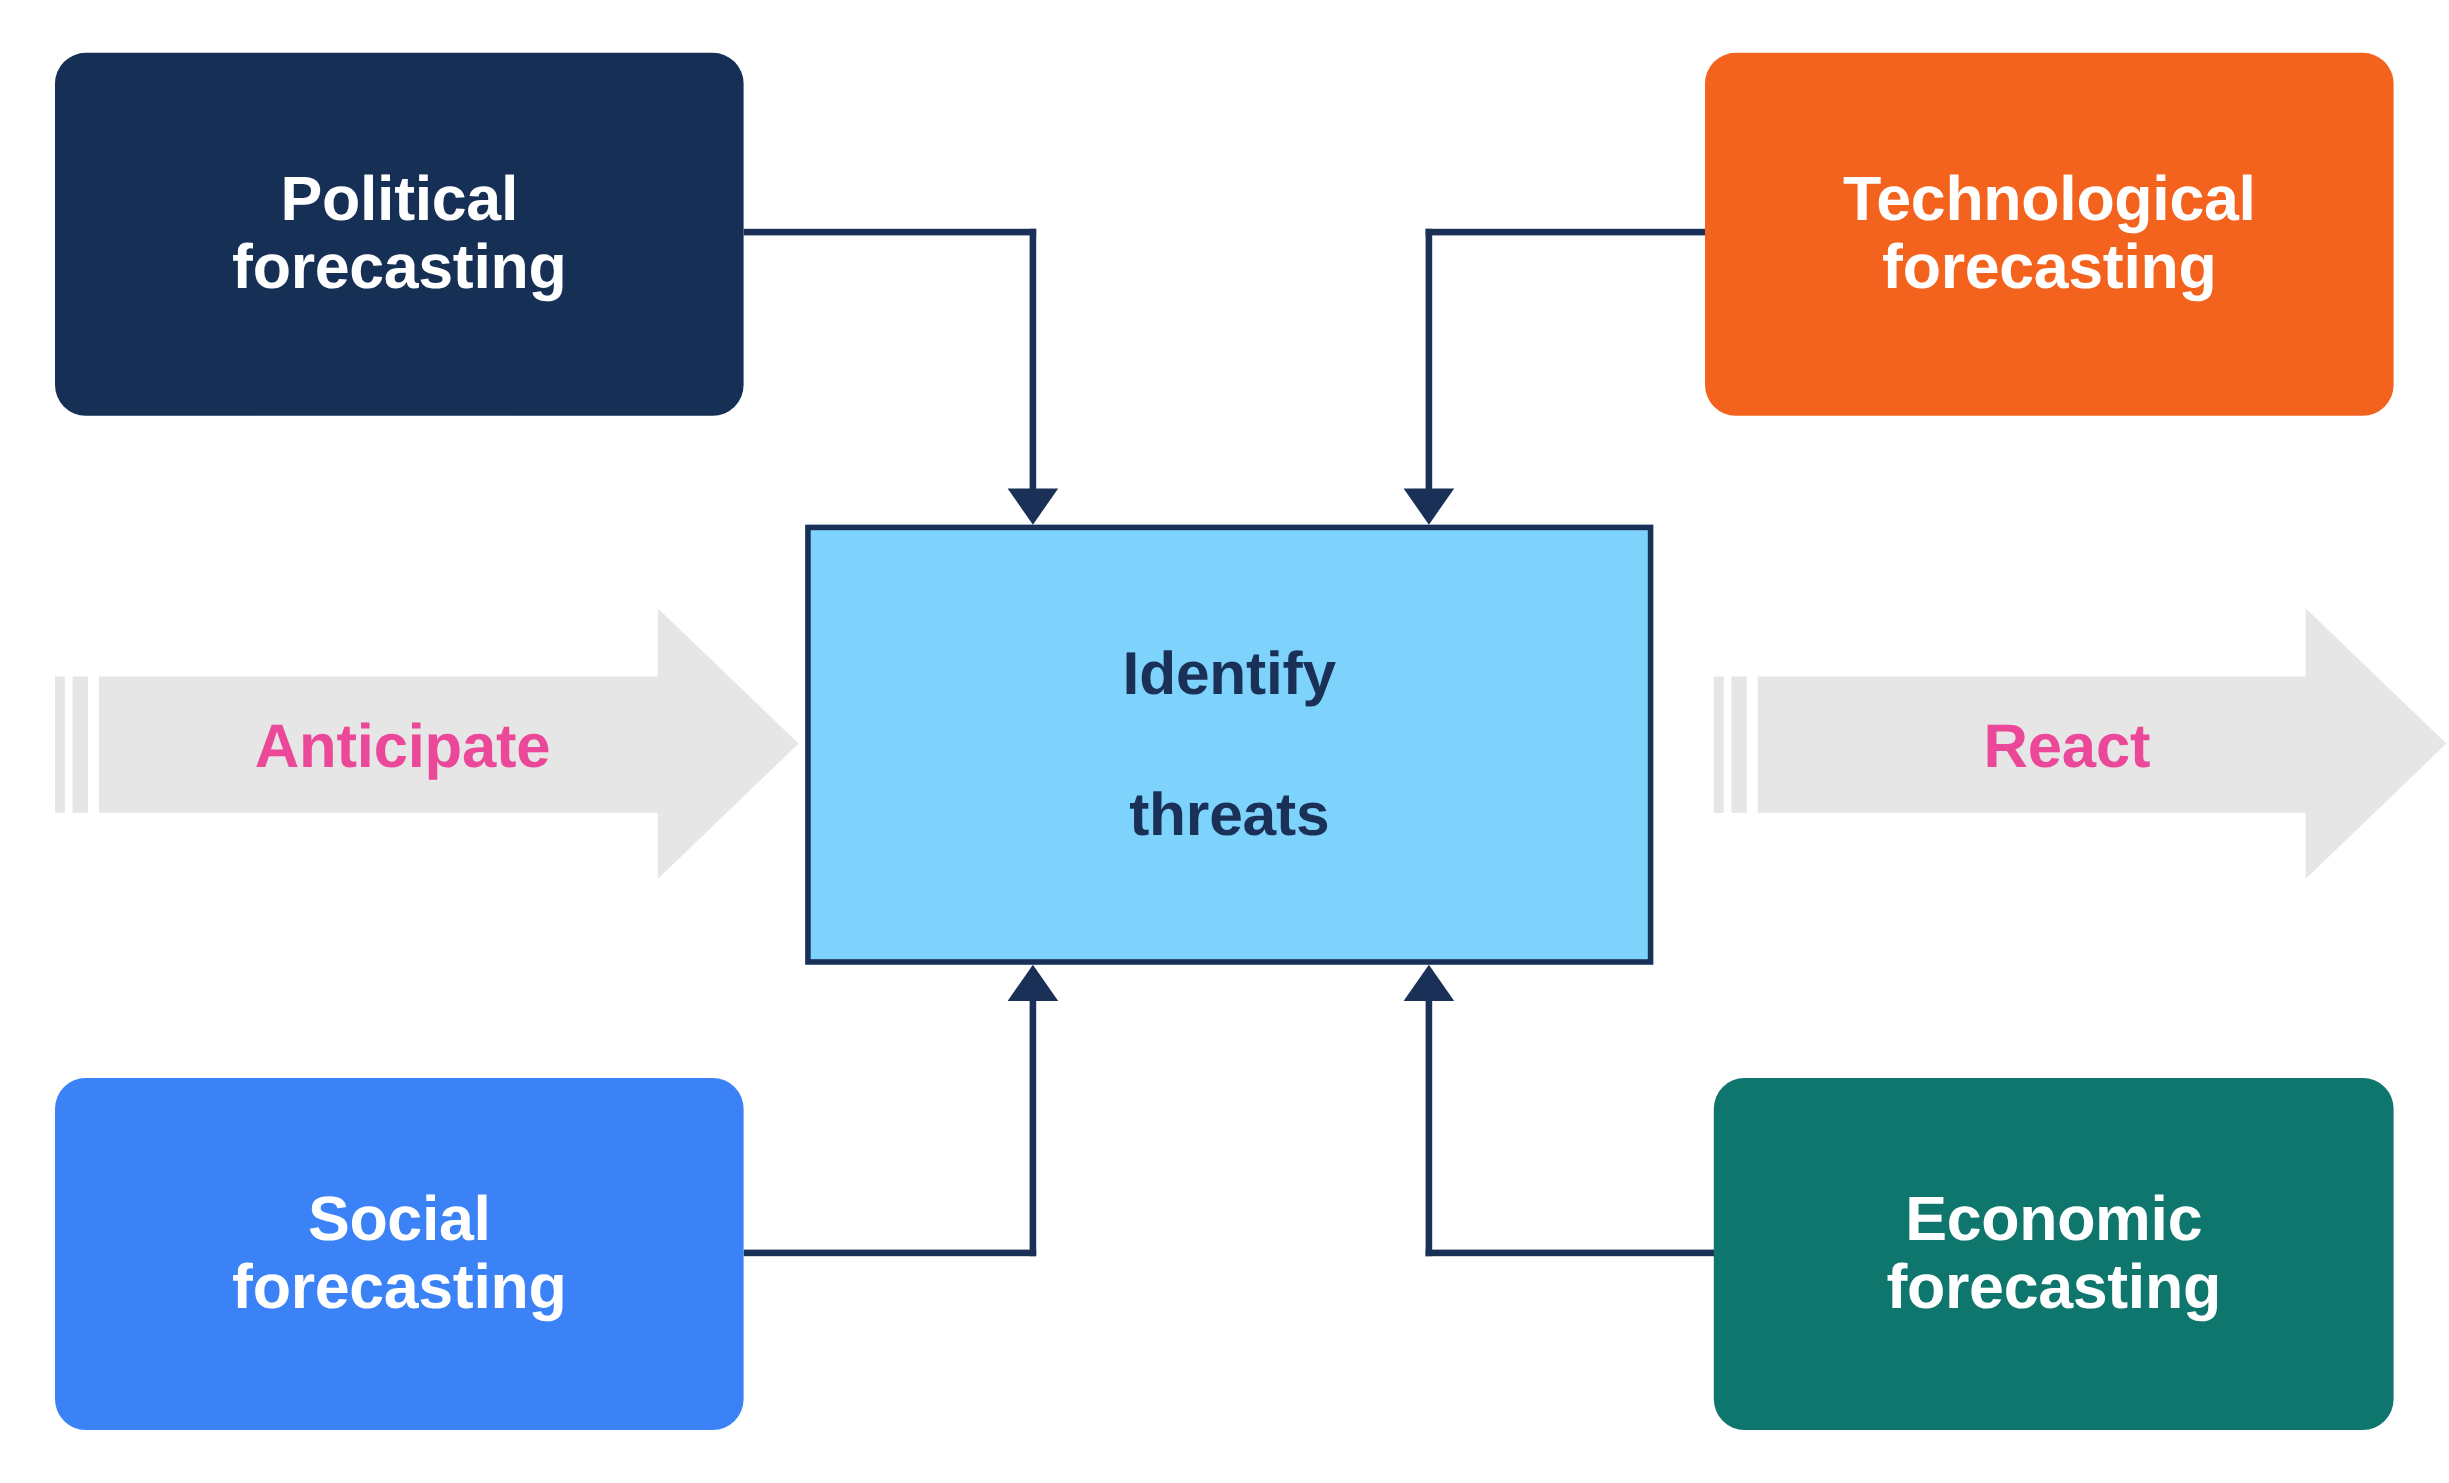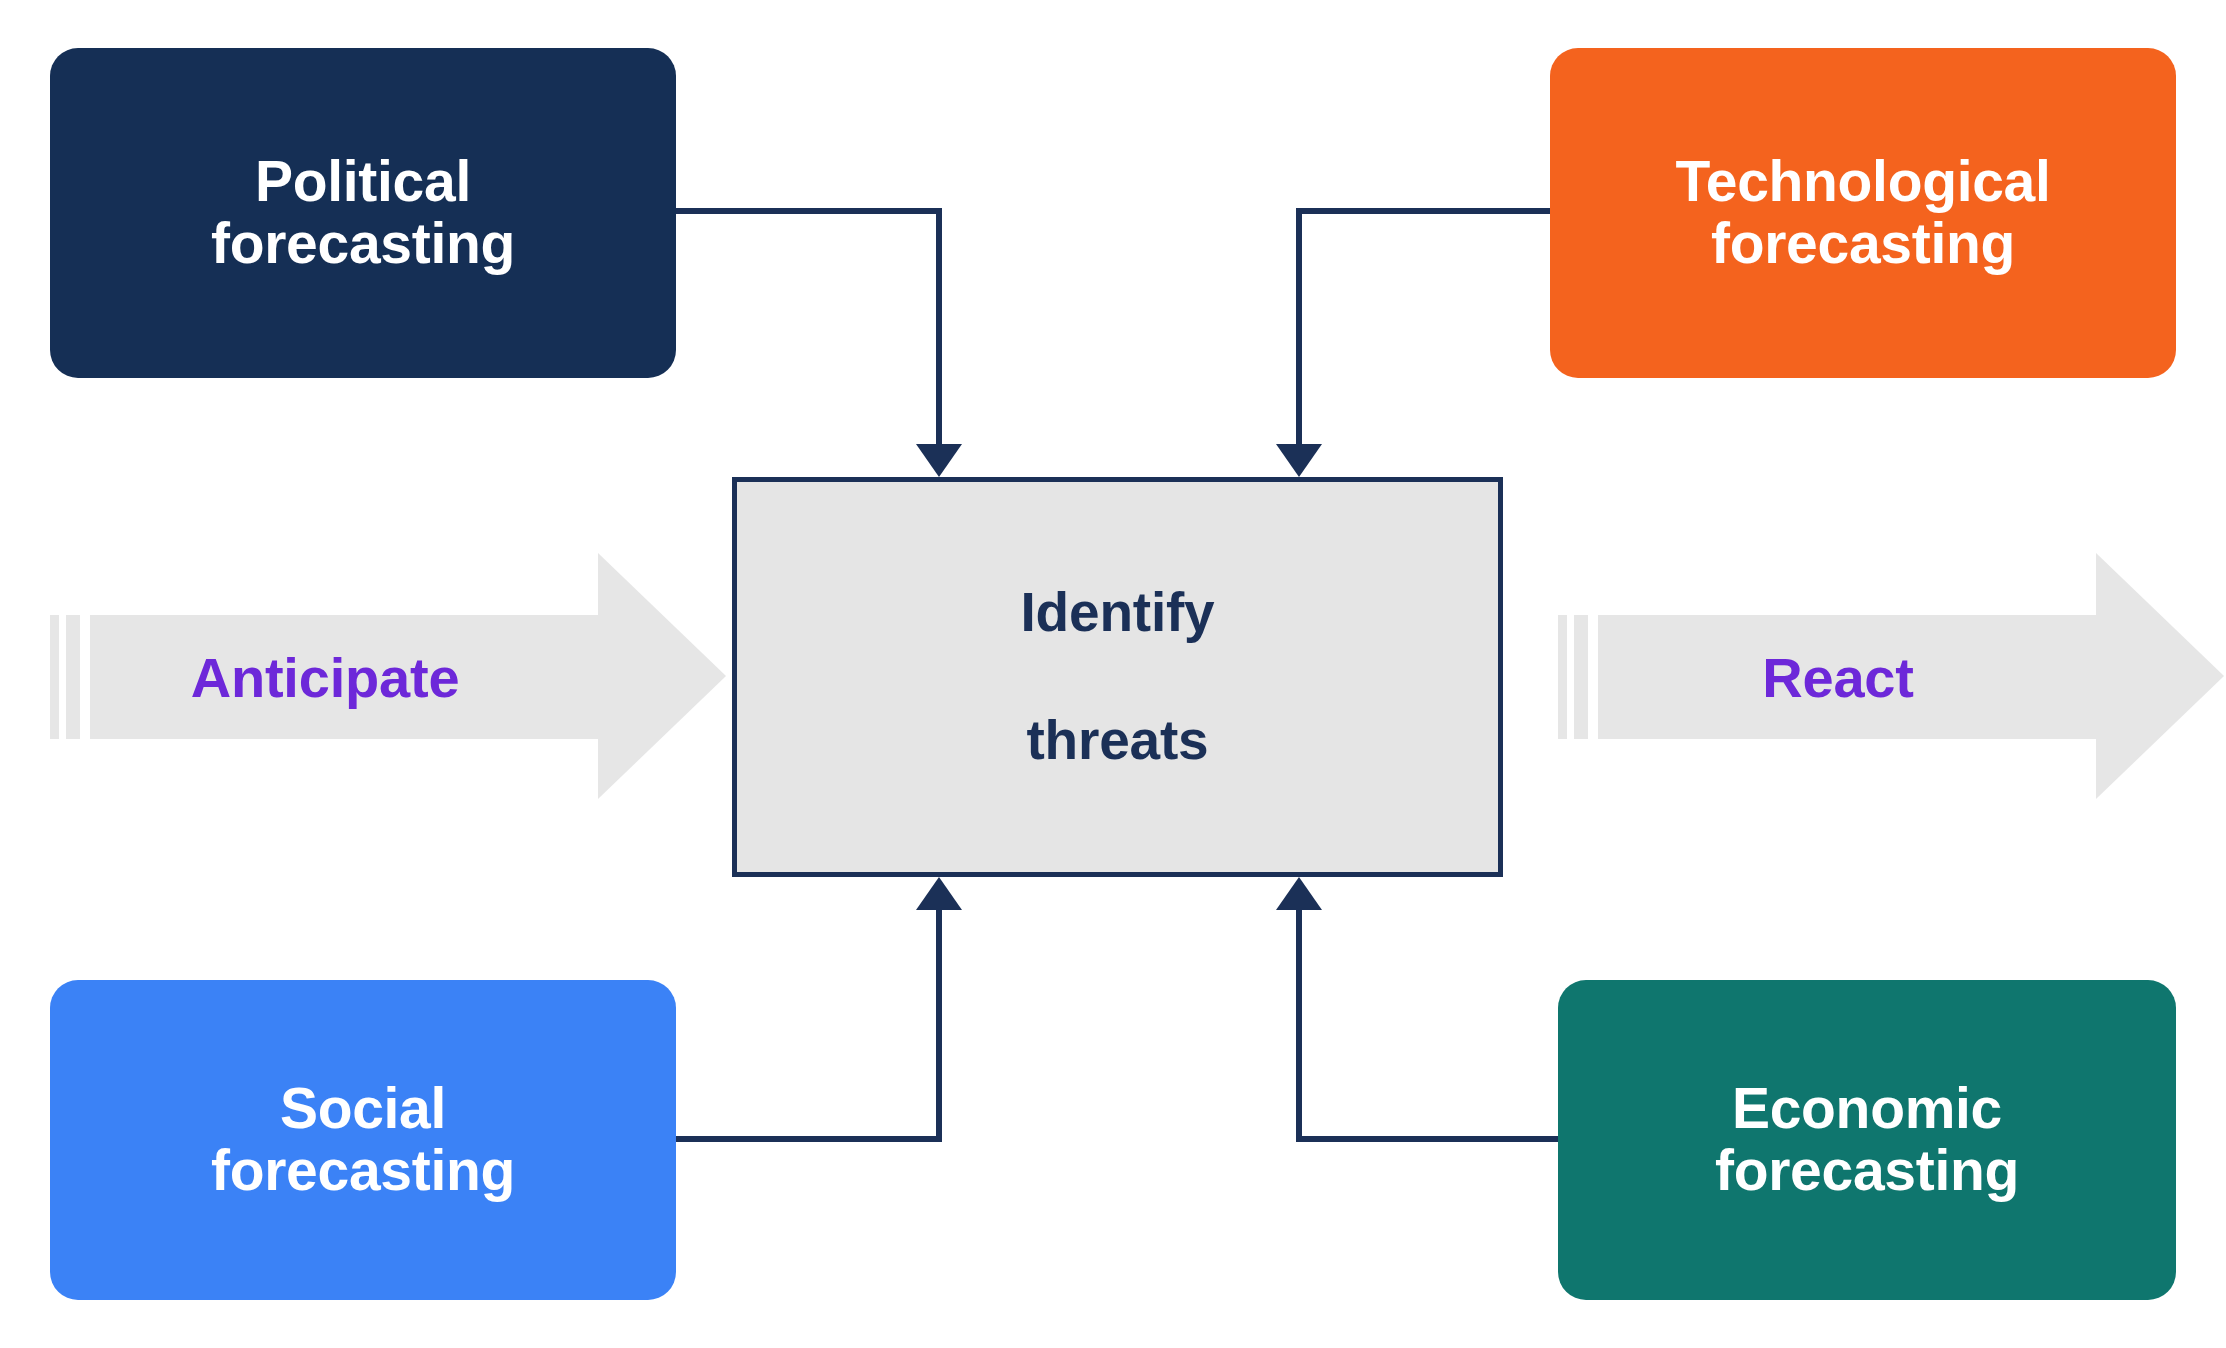--- a/index.html
+++ b/index.html
@@ -41,21 +41,21 @@
   #box-social       { left: 50px;   top: 980px;  width: 626px; height: 320px; }
   #box-economic     { left: 1558px; top: 980px;  width: 618px; height: 320px; }
 
   
   #box-center {
     position: absolute;
     left: 732px;
     top: 477px;
     width: 771px;
     height: 400px;
-    background: #e5e5e5;
+    background: #7dd3fc;
     border: 5px solid #1B3057;
     box-sizing: border-box;
     display: flex;
     align-items: center;
     justify-content: center;
     text-align: center;
     color: #1B3057;
     font-weight: 700;
     font-size: 55px;
     line-height: 1.16;
@@ -94,25 +94,26 @@
     border-left: 128px solid #E6E6E6;
   }
   .garrow .glabel {
     position: absolute;
     top: 62px;
     height: 124px;
     left: 40px;
     display: flex;
     align-items: center;
     justify-content: center;
-    color: #6d28d9;
+    color: #ec4899;
     font-weight: 700;
     font-size: 56px;
     letter-spacing: -0.2px;
     white-space: nowrap;
+    padding-left: 41px;
   }
   #arrow-anticipate { left: 50px;   top: 553px; width: 626px; height: 246px; }
   #arrow-anticipate .shaft  { width: 510px; }
   #arrow-anticipate .head   { left: 548px; }
   #arrow-anticipate .glabel { width: 470px; }
 
   #arrow-react { left: 1558px; top: 553px; width: 618px; height: 246px; }
   #arrow-react .shaft  { width: 500px; }
   #arrow-react .head   { left: 538px; }
   #arrow-react .glabel { width: 480px; }

